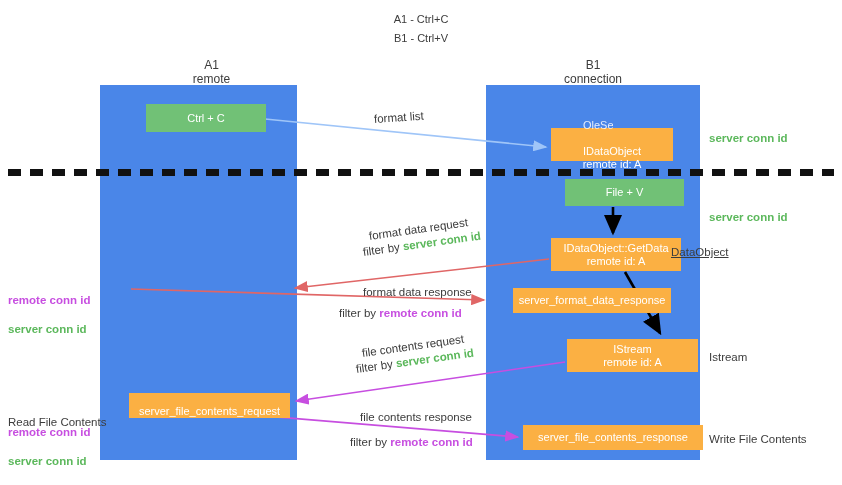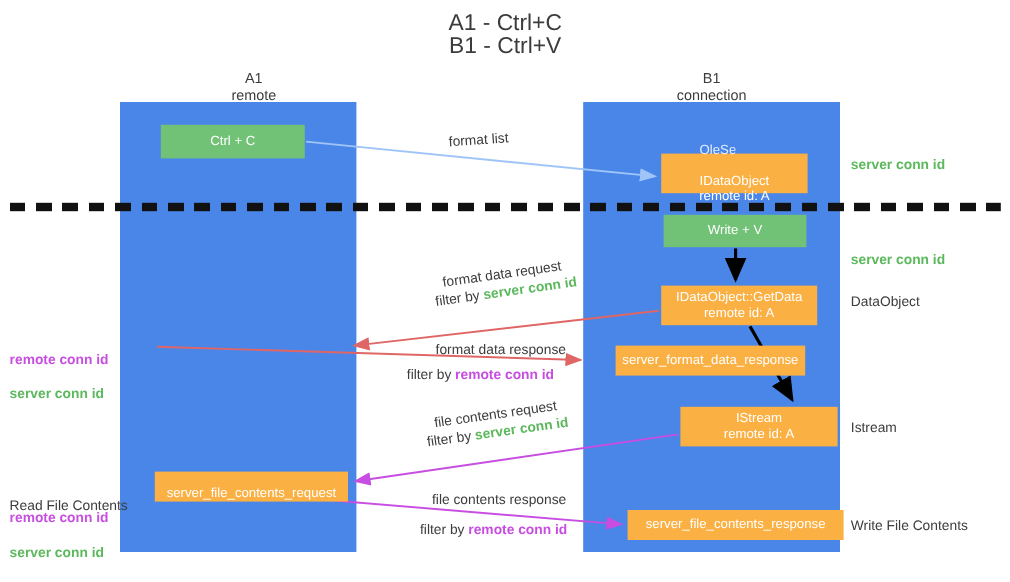--- a/index.html
+++ b/index.html
@@ -37,21 +37,21 @@
   }
   #title-a1 { left: 113px; top: 58px; width: 197px; }
   #title-b1 { left: 486px; top: 58px; width: 214px; }
 
   
   #heading {
     position: absolute;
     left: 0; top: 10px;
     width: 842px;
     text-align: center;
-    font-size: 19px;
+    font-size: 11px;
     line-height: 19px;
     color: #3c3c3c;
     white-space: pre-line;
   }
 
   
   #separator {
     position: absolute;
     left: 8px;
     top: 169px;
@@ -68,21 +68,21 @@
     display: flex;
     flex-direction: column;
     align-items: center;
     justify-content: center;
     color: #ffffff;
     font-size: 11px;
     line-height: 13px;
     text-align: center;
     white-space: pre-line;
   }
-  .box.green  { background: #71c176; }
+  .box.green  { background: #71c176; margin-left: 12px; }
   .box.orange { background: #fbb043; }
 
   #box-ctrlc  { left: 134px; top: 104px; width: 120px; height: 28px; }
   #box-ctrlv  { left: 553px; top: 179px; width: 119px; height: 27px; }
   #box-ole    { left: 551px; top: 128px; width: 122px; height: 33px; }
   #box-getdata{ left: 551px; top: 238px; width: 130px; height: 33px; }
   #box-istream{ left: 567px; top: 339px; width: 131px; height: 33px; }
   #box-sfdreq { left: 129px; top: 277px; width: 160px; height: 25px; }
   #box-sfdres { left: 489px; top: 288px; width: 158px; height: 25px; margin-left: 24px; }
   #box-sfcreq { left: 129px; top: 393px; width: 161px; height: 25px; justify-content: flex-end; }
@@ -103,21 +103,21 @@
     position: absolute;
     font-size: 11.5px;
     line-height: 15px;
     color: #3c3c3c;
     white-space: pre-line;
   }
   .annot.green   { color: #5cb85c; font-weight: bold; }
 
   #ann-server-1 { left: 709px; top: 131px; }
   #ann-server-2 { left: 709px; top: 210px; }
-  #ann-dataobject { left: 709px; top: 245px; }
+  #ann-dataobject { left: 671px; top: 245px; text-decoration: underline; }
   #ann-istream  { left: 709px; top: 350px; }
   #ann-write    { left: 709px; top: 432px; }
   #ann-read     { left: 8px;  top: 377px; margin-top: 38px; }
   #ann-left-ids-1 { left: 8px; top: 278px; text-align: left; }
   #ann-left-ids-2 { left: 8px; top: 410px; text-align: left; }
   .id-pair span { display: block; font-weight: bold; font-size: 11.5px; line-height: 14px; }
   .id-pair .rem { color: #c74ee0; }
   .id-pair .srv { color: #5cb85c; }
 
   
@@ -199,21 +199,21 @@
 
   <div class="box orange" id="box-ole">
     <span class="glyph-stack">
       <span class="under">OleSetClipboard</span>
       <span>IDataObject</span>
     </span>
     <span>remote id: A</span>
   </div>
 
   <div class="box green" id="box-ctrlv">
-    <span>Write + V</span>
+    <span>File + V</span>
   </div>
 
   <div class="box orange" id="box-getdata">
     <span>IDataObject::GetData</span>
     <span>remote id: A</span>
   </div>
 
   <div class="box orange" id="box-istream">
     <span>IStream</span>
     <span>remote id: A</span>

